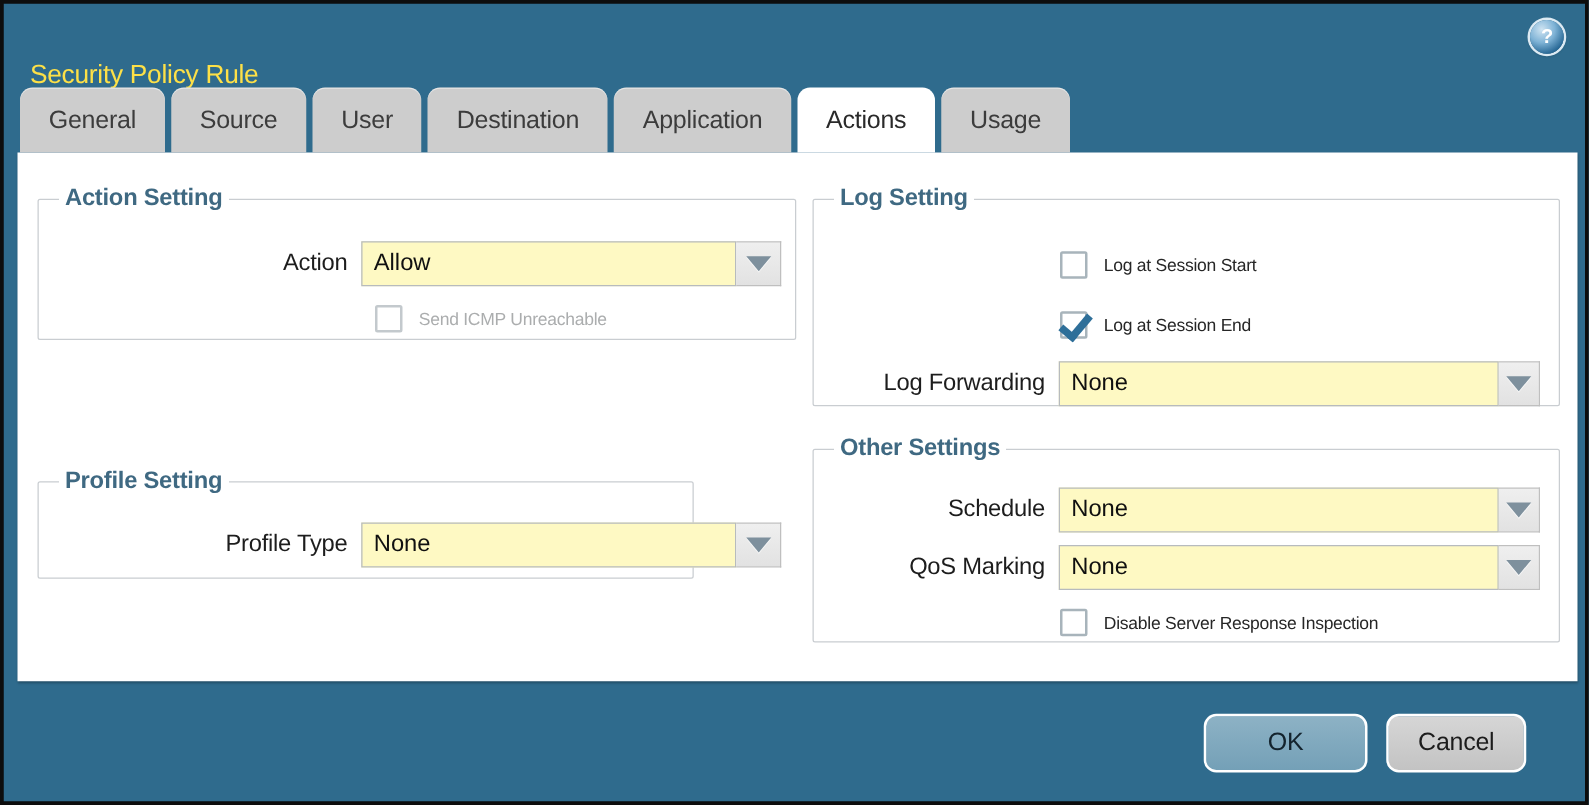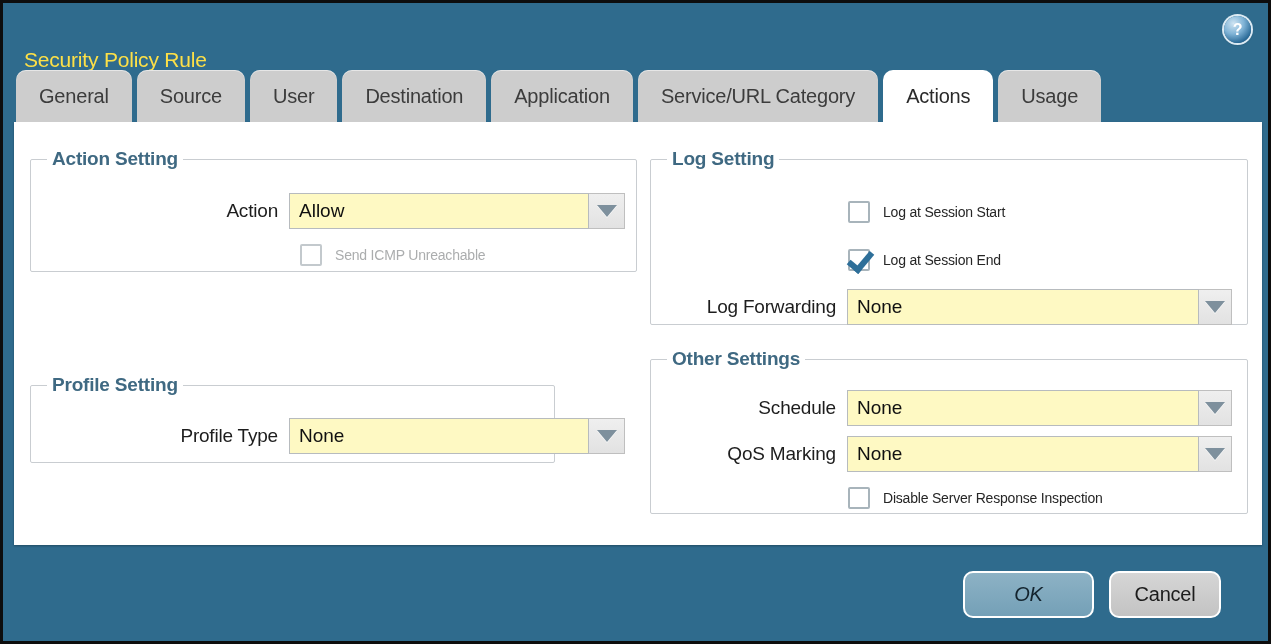--- a/index.html
+++ b/index.html
@@ -95,21 +95,21 @@
   }
   .cblabel{font-size:14px;color:#262626;}
   .cblabel.disabled{color:#abadae;}
   
   .btn{
     position:absolute;top:568px;height:47px;
     border:2px solid #ffffff;border-radius:10px;
     font-size:20px;display:flex;align-items:center;justify-content:center;
     cursor:pointer;color:#13232d;
   }
-  .btn-ok{left:960px;width:131px;background:linear-gradient(#8db2c5,#74a0b7);font-style:italic;}
+  .btn-ok{left:960px;width:131px;background:linear-gradient(#8db2c5,#74a0b7);}
   .btn-cancel{left:1106px;width:112px;background:linear-gradient(#d6d6d6,#c3c3c3);color:#1c1c1c;}
 </style>
 </head>
 <body>
 
 <div class="stage">
 
   <div class="titlebar">
     <div class="title">Security Policy Rule</div>
     <div class="help">?</div>
@@ -123,23 +123,20 @@
         <span>Source</span>
       </div>
     <div class="tab">
         <span>User</span>
       </div>
     <div class="tab">
         <span>Destination</span>
       </div>
     <div class="tab">
         <span>Application</span>
-      </div>
-    <div class="tab">
-        <span>Service/URL Category</span>
       </div>
     <div class="tab active">
         <span>Actions</span>
       </div>
     <div class="tab">
         <span>Usage</span>
       </div>
   </div>
 
   <div class="panel">

